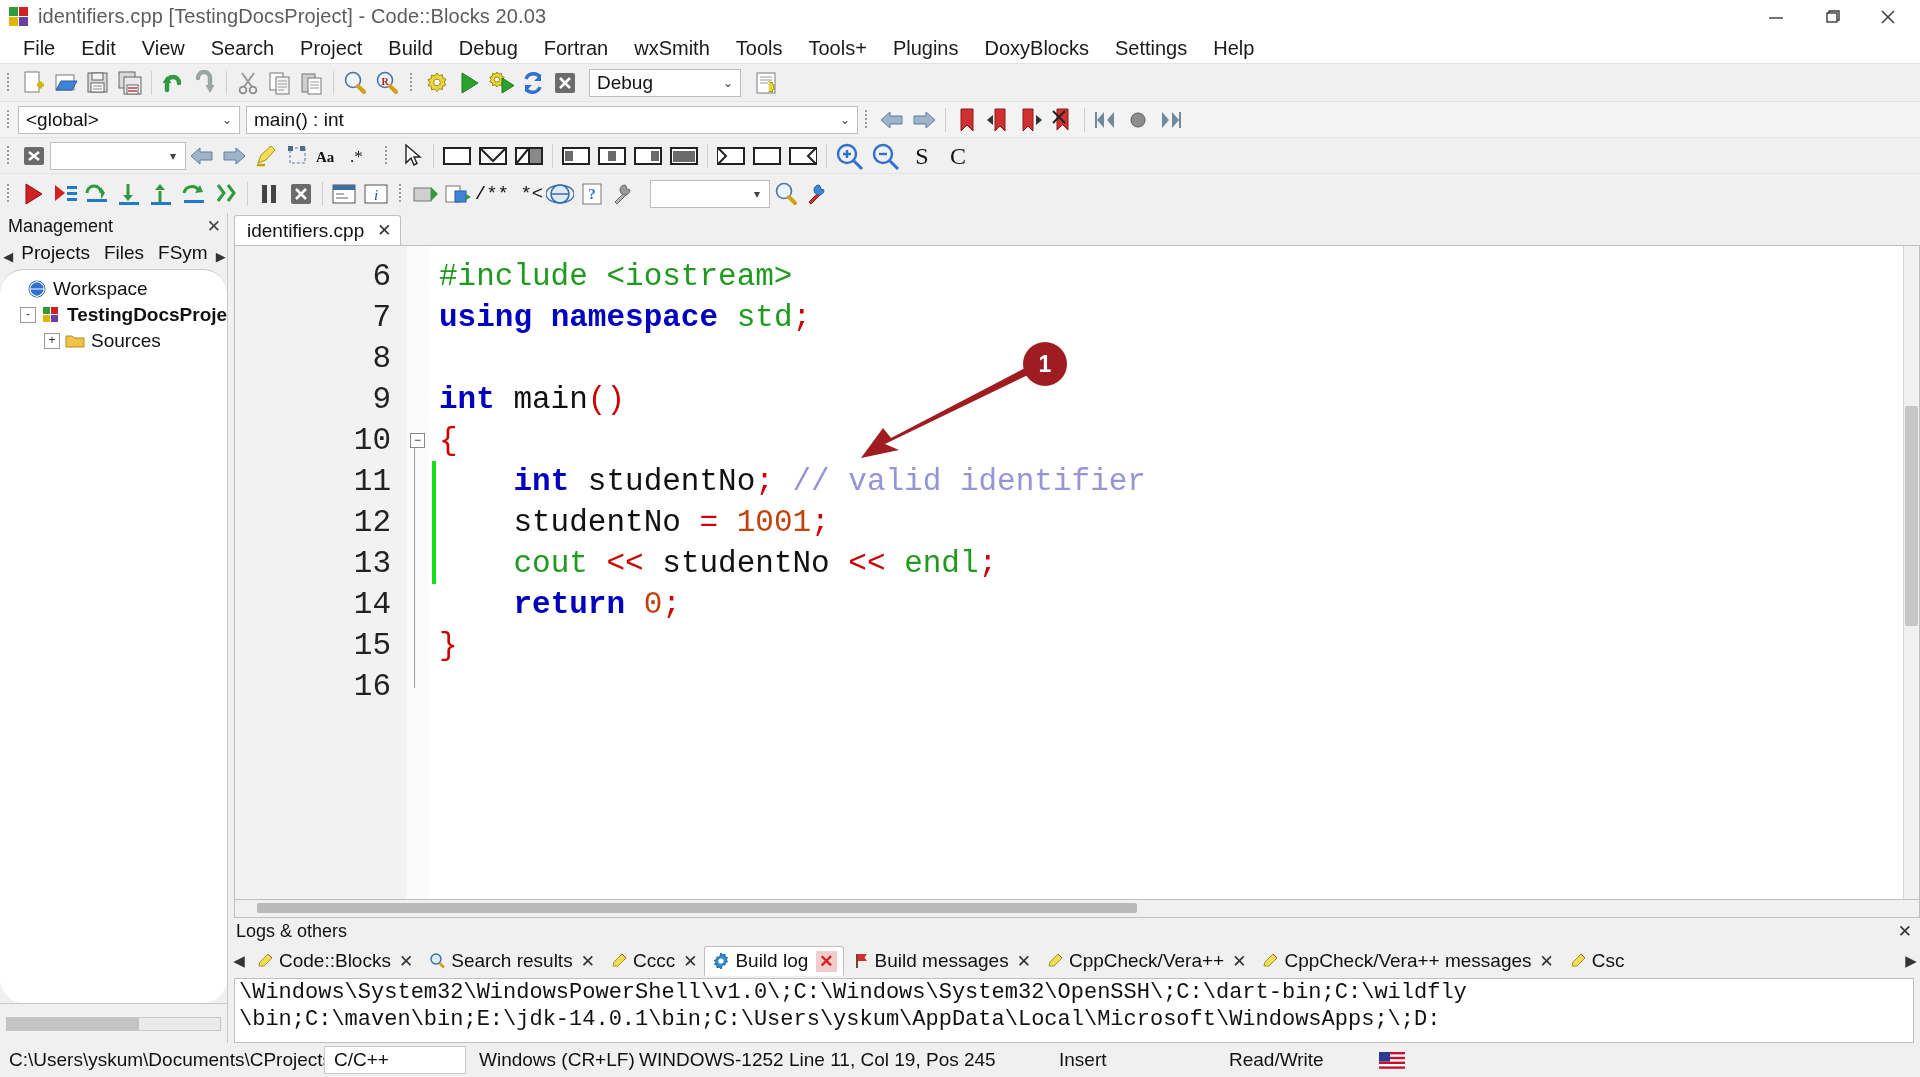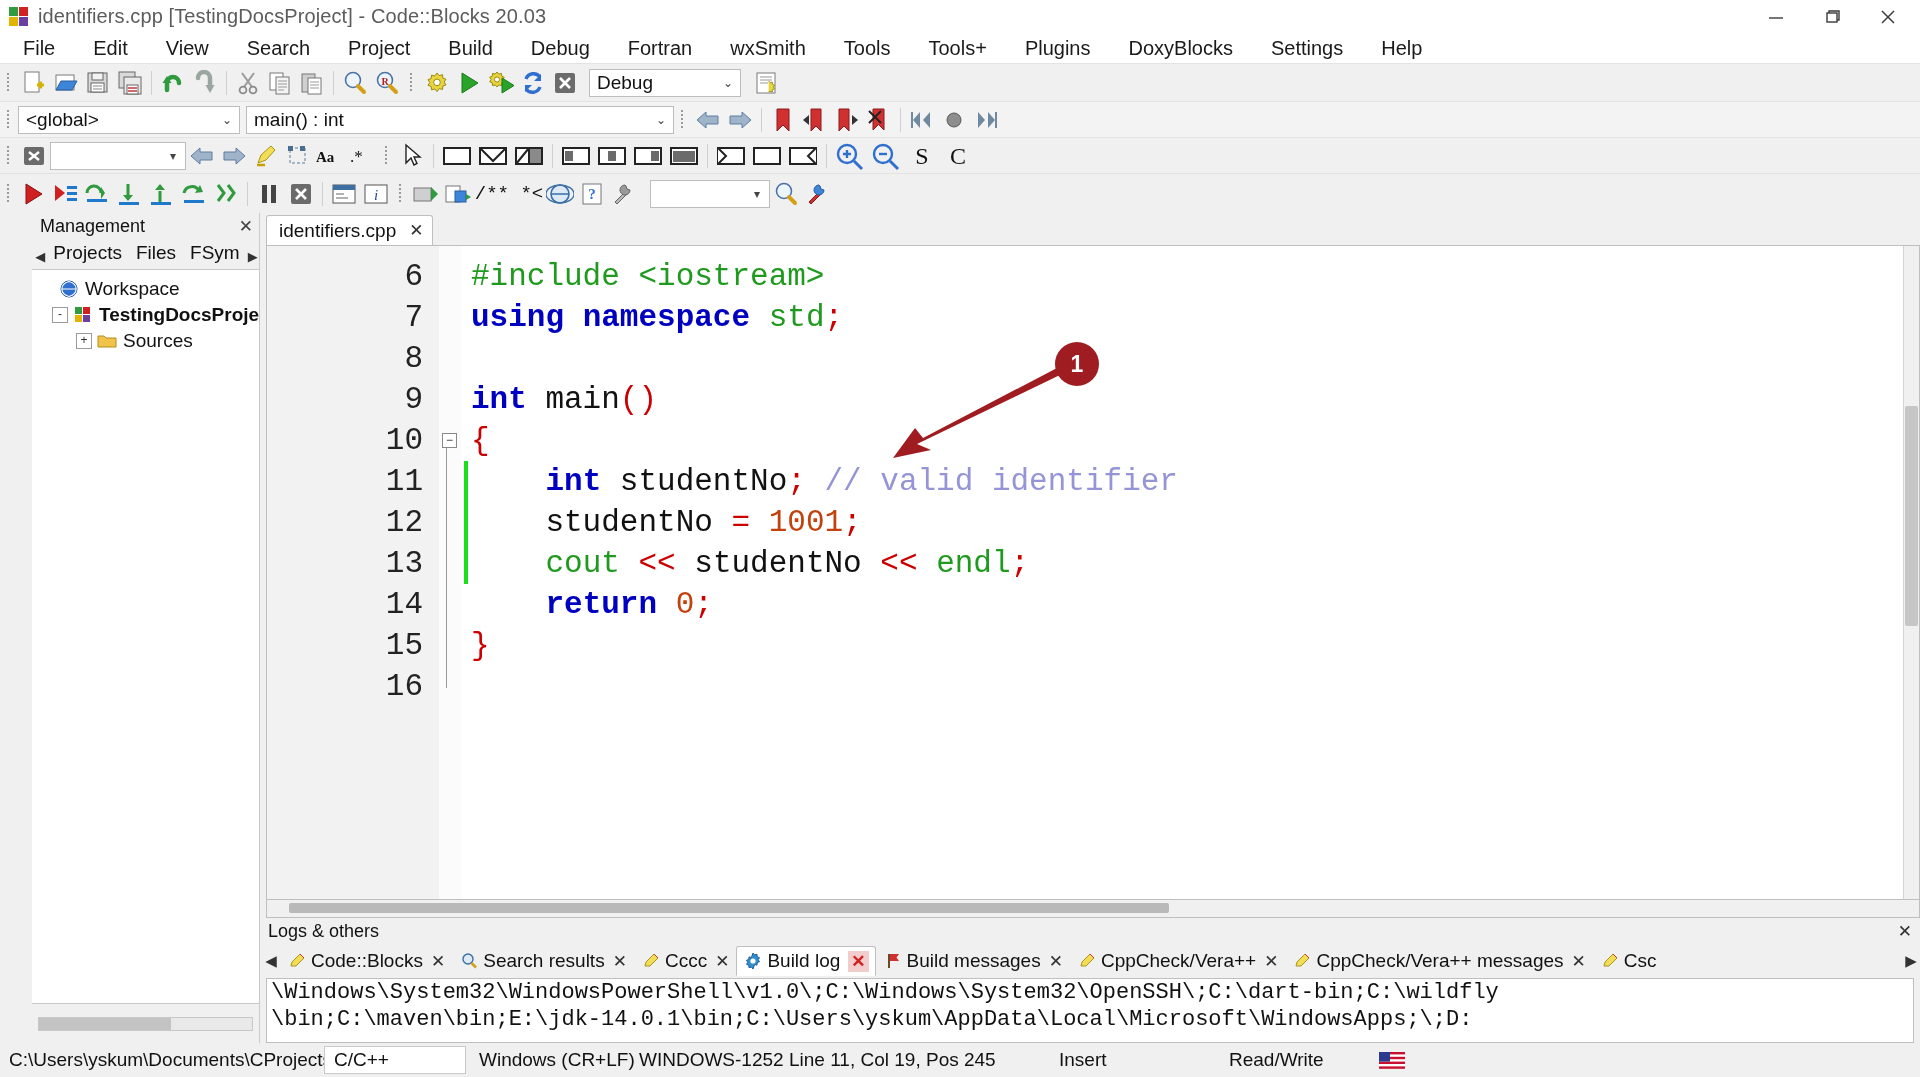--- a/index.html
+++ b/index.html
@@ -21,21 +21,21 @@
   .tb-logo i:nth-child(2){ left:10px; top:0; background:#cf2222; }
   .tb-logo i:nth-child(3){ left:0; top:10px; background:#e0b400; }
   .tb-logo i:nth-child(4){ left:10px; top:10px; background:#6a3fa0; }
   .tb-title { font-size:20px; color:#5c5c5c; letter-spacing:.1px; }
   .tb-spacer { flex:1 1 auto; }
   .winbtn { width:56px; height:33px; display:flex; align-items:center; justify-content:center; color:#3a3a3a; }
   .winbtn svg { display:block; }
   .winbtn.close { margin-right:4px; }
 
   
-  .menubar { height:30px; background:#fff; display:flex; align-items:center; padding-left:10px; flex:0 0 30px;gap:12px; }
+  .menubar { height:30px; background:#fff; display:flex; align-items:center; padding-left:10px; flex:0 0 30px; }
   .menuitem { padding:0 13px; font-size:20px; color:#1a1a1a; height:30px; line-height:30px; }
 
   
   .toolrow { background:#f0f0f0; border-top:1px solid #e3e3e3; display:flex; align-items:center; }
   .tr1 { height:38px; flex:0 0 38px; }
   .tr2 { height:36px; flex:0 0 36px; background:#f3f3f3; }
   .tr3 { height:36px; flex:0 0 36px; }
   .tr4 { height:40px; flex:0 0 40px; }
   .grip { width:10px; height:26px; margin:0 4px; position:relative; flex:0 0 10px; }
   .grip::before { content:""; position:absolute; left:3px; top:3px; width:2px; height:20px;
@@ -44,29 +44,29 @@
   .tbtn.lg { width:36px; flex:0 0 36px; }
   .sep { width:1px; height:24px; background:#cfcfcf; margin:0 5px; flex:0 0 1px; }
 
   
   .combo { height:28px; background:#fff; border:1px solid #bdbdbd; display:flex; align-items:center;
            padding:0 4px 0 7px; font-size:19px; color:#111; position:relative; }
   .combo .cv { flex:1 1 auto; overflow:hidden; white-space:nowrap; }
   .combo .carr { width:16px; text-align:center; color:#444; font-size:12px; }
 
   
-  .body { flex:1 1 auto; display:flex; min-height:0; background:#f0f0f0;padding-left:32px; }
+  .body { flex:1 1 auto; display:flex; min-height:0; background:#f0f0f0; }
   .mgmt { width:228px; flex:0 0 228px; display:flex; flex-direction:column; background:#f0f0f0; border-right:1px solid #c9c9c9; }
   .mgmt-head { height:26px; display:flex; align-items:center; padding:0 6px 0 8px; font-size:18px; color:#111; }
   .mgmt-head .x { margin-left:auto; color:#444; font-size:17px; }
   .mgmt-tabs { height:30px; display:flex; align-items:flex-end; padding-left:2px; background:#f0f0f0; }
   .mt-arrow { width:14px; text-align:center; font-size:13px; color:#333; padding-bottom:5px; }
   .mtab { padding:2px 7px 5px 7px; font-size:19px; color:#111; }
   .mtab.active { font-weight:normal; }
-  .tree { flex:1 1 auto; background:#fff; border-top:1px solid #c9c9c9; padding-top:6px; font-size:19px; overflow:hidden; }
+  .tree { flex:1 1 auto; background:#fff; border-top:1px solid #c9c9c9; padding-top:6px; font-size:19px; overflow:hidden;border-radius:24px; }
   .tnode { display:flex; align-items:center; height:26px; padding-left:6px; }
   .tnode .expander { width:16px; height:16px; border:1px solid #9a9a9a; background:#fff; font-size:12px;
                      line-height:13px; text-align:center; color:#333; margin-right:5px; flex:0 0 16px; }
   .tnode .spc { width:21px; flex:0 0 21px; }
   .tnode .lbl { white-space:nowrap; }
   .tnode .lbl.b { font-weight:bold; }
   .ico { width:20px; height:18px; margin-right:6px; flex:0 0 20px; position:relative; }
   .mgmt-foot { height:40px; background:#f0f0f0; border-top:1px solid #c9c9c9; display:flex; align-items:center; }
   .hscroll-sm { height:14px; background:#e9e9e9; border:1px solid #c7c7c7; margin:0 6px; flex:1 1 auto; position:relative;}
   .hscroll-sm::after{ content:""; position:absolute; left:0; top:0; bottom:0; width:62%; background:#c3c3c3; }
@@ -307,21 +307,21 @@
       </svg>
     </div>
   </div>
 
   <div class="toolrow tr2">
     <div class="grip"></div>
     <div class="combo" style="width:222px;">
       <span class="cv">&lt;global&gt;</span>
       <span class="carr">⌄</span>
     </div>
-    <div class="combo" style="width:428px; margin-left:6px;">
+    <div class="combo" style="width:612px; margin-left:6px;">
       <span class="cv">main() : int</span>
       <span class="carr">⌄</span>
     </div>
 
     <div class="grip"></div>
 
     <div class="tbtn">
       <svg width="28" height="22" viewBox="0 0 28 22">
         <path d="M12 3 L3 11 L12 19 V15 H24 V7 H12 Z" fill="#9fb4c9" stroke="#5c7f9e"></path>
       </svg>

